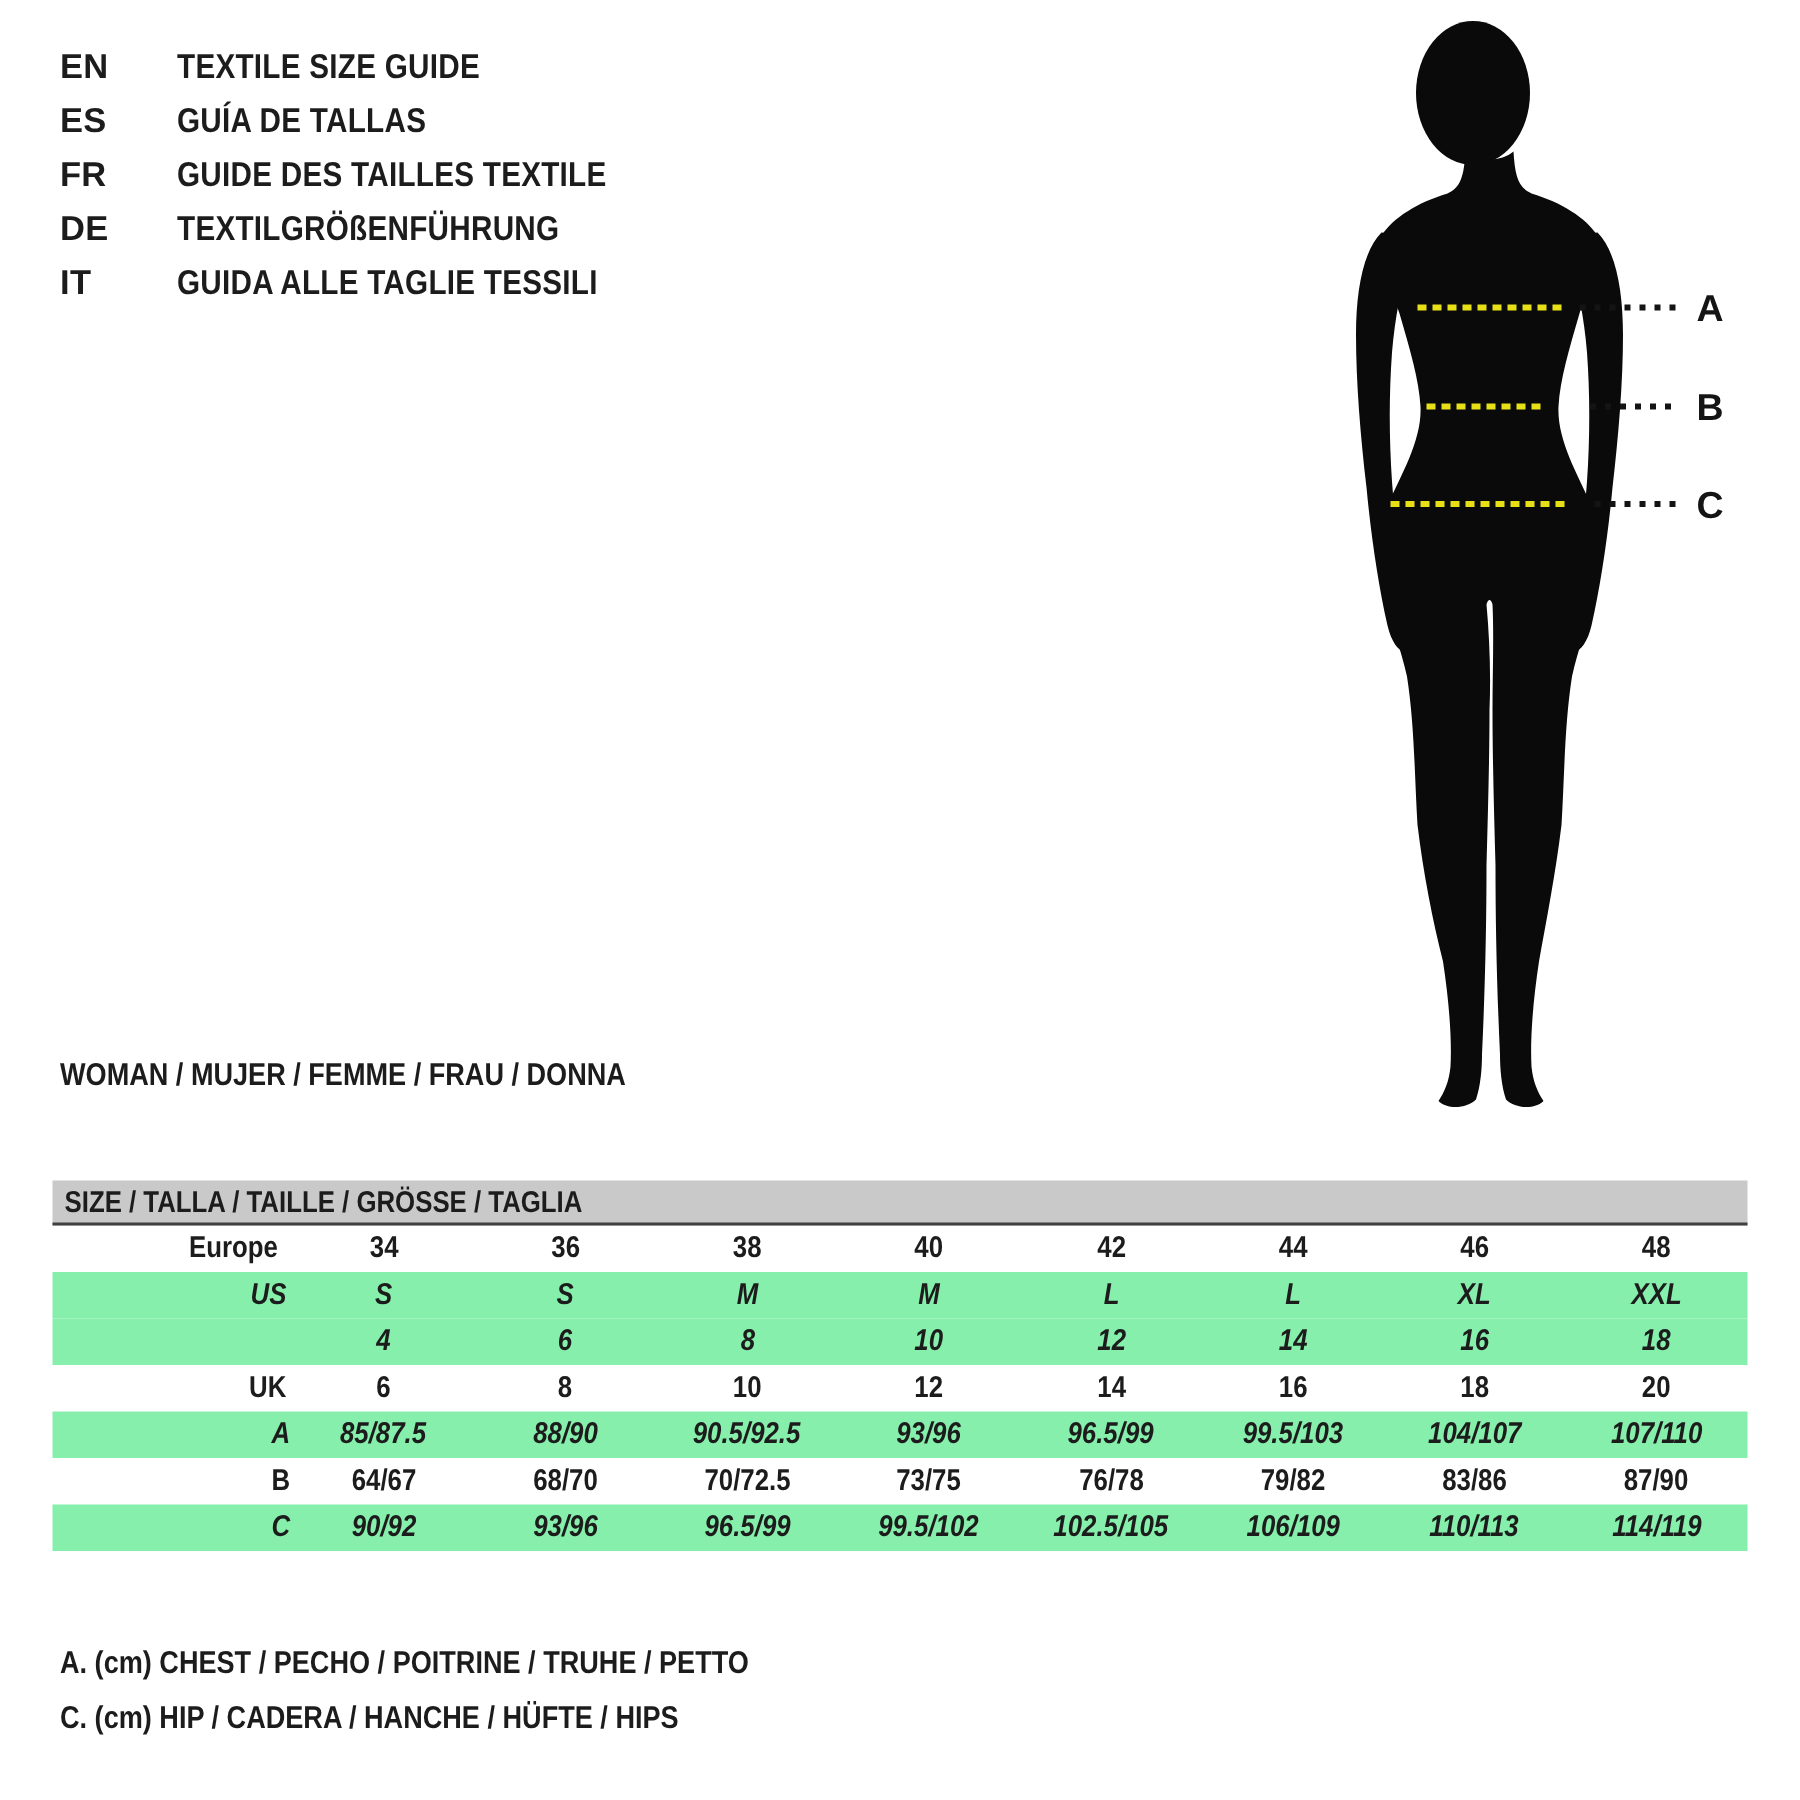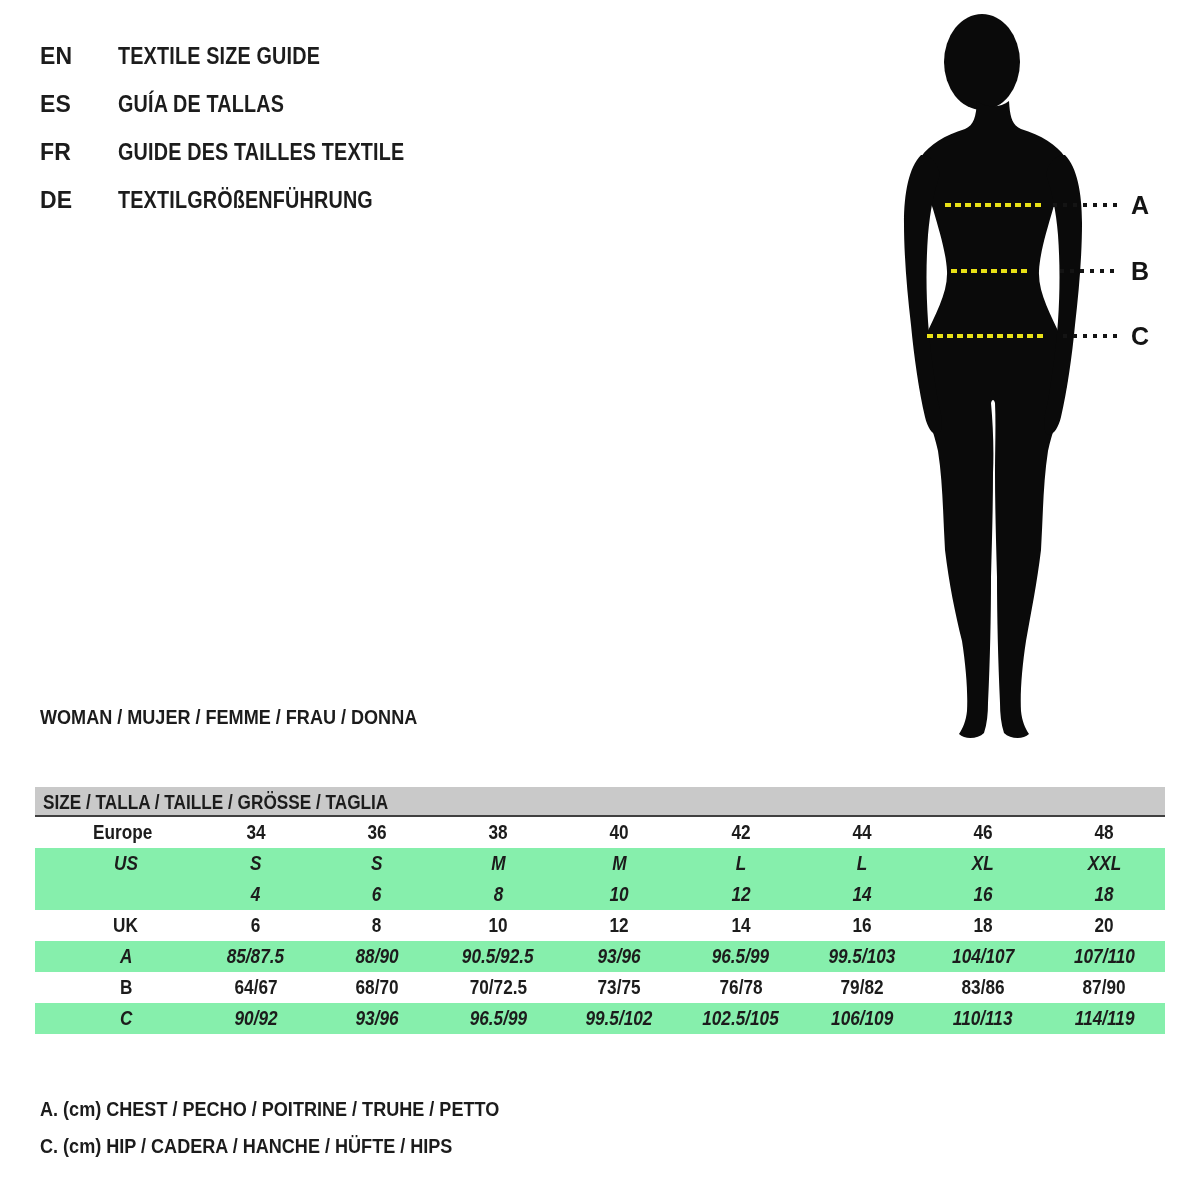--- a/index.html
+++ b/index.html
@@ -6,42 +6,42 @@
   .page{
     position:relative;width:1200px;height:1200px;background:#ffffff;overflow:hidden;
     font-family:"Liberation Sans",sans-serif;font-weight:700;color:#1c1c1c;
   }
   
   .cond{display:inline-block;transform:scaleX(.86);transform-origin:0 50%;white-space:nowrap;}
   .condc{display:inline-block;transform:scaleX(.86);transform-origin:50% 50%;white-space:nowrap;}
 
   
   .langs{position:absolute;left:40px;top:26px;font-size:23px;letter-spacing:.2px;}
-  .lang-row{display:flex;height:36px;line-height:36px;margin-top:12px;}
+  .lang-row{display:flex;height:36px;line-height:36px;}
   .lang-code{width:78px;flex:0 0 78px;}
 
   
   .figure-svg{position:absolute;left:895px;top:5px;width:300px;height:740px;}
 
   
   .woman-title{position:absolute;left:40px;top:704px;font-size:21px;line-height:26px;}
 
   
   .size-table{position:absolute;left:35px;top:787px;width:1130px;font-size:20px;}
   .thead{
     height:30px;line-height:30px;background:#c9c9c9;border-bottom:2px solid #404040;
     padding-left:8px;box-sizing:border-box;
   }
   .trow{
     display:grid;grid-template-columns:160px repeat(8,1fr);
     height:31px;line-height:31px;
   }
   .trow.shade{background:#86efac;font-style:italic;}
   .cell{text-align:center;overflow:visible;}
-  .cell.rowlabel{text-align:center;padding-left:8px;margin-left:17px;}
+  .cell.rowlabel{text-align:right;padding-left:8px;margin-left:17px;}
 
   
   .legend{position:absolute;left:40px;top:1090px;font-size:21px;}
   .legend-line{height:37px;line-height:37px;}
 </style>
 </head>
 <body>
 
 <div class="page">
 
@@ -54,20 +54,24 @@
       <span class="lang-code">ES</span>
       <span class="cond">GUÍA DE TALLAS</span>
     </div>
     <div class="lang-row">
       <span class="lang-code">FR</span>
       <span class="cond">GUIDE DES TAILLES TEXTILE</span>
     </div>
     <div class="lang-row">
       <span class="lang-code">DE</span>
       <span class="cond">TEXTILGRÖßENFÜHRUNG</span>
+    </div>
+    <div class="lang-row">
+      <span class="lang-code">IT</span>
+      <span class="cond">GUIDA ALLE TAGLIE TESSILI</span>
     </div>
   </div>
 
   <svg class="figure-svg" viewBox="0 0 300 740" aria-hidden="true">
 
     <ellipse cx="87" cy="57" rx="38" ry="48" fill="#0a0a0a"></ellipse>
 
     <path fill="#0a0a0a" d="
       M 82 96
       C 81 112 79 120 70 124

